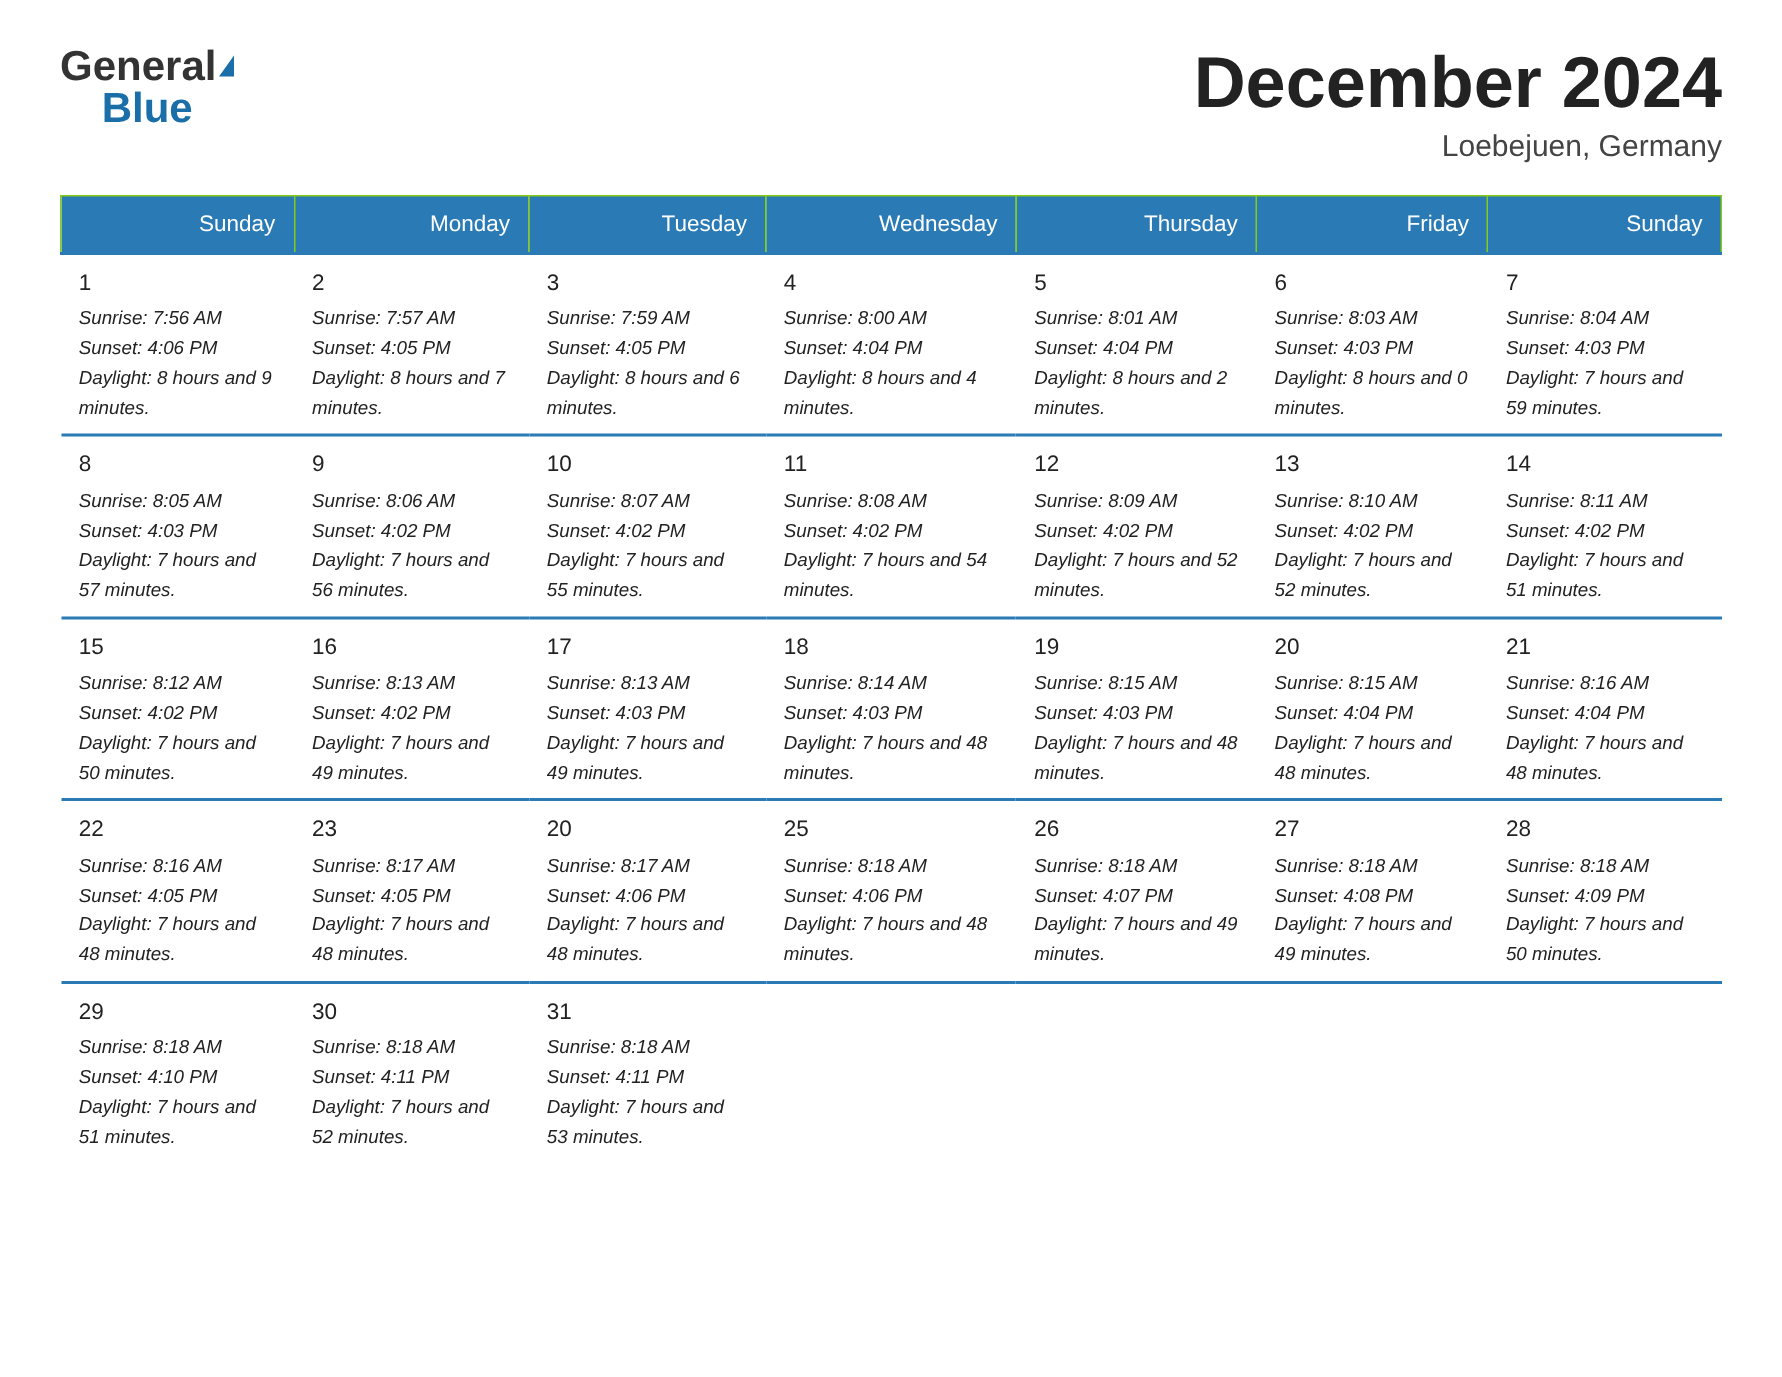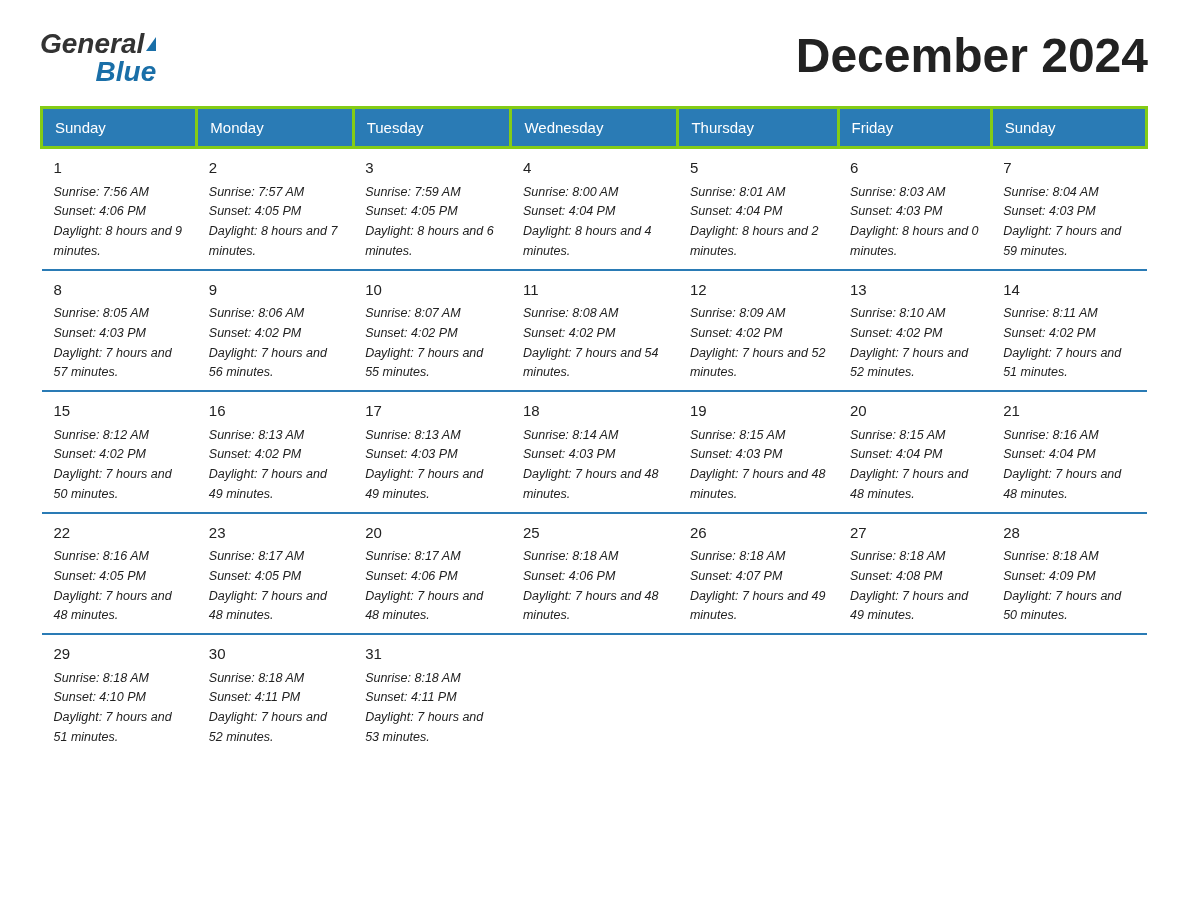--- a/index.html
+++ b/index.html
@@ -12,22 +12,21 @@
     }
     .header {
       display: flex;
       justify-content: space-between;
       align-items: flex-start;
       margin-bottom: 20px;
     }
     .logo {
       display: flex;
       flex-direction: column;
-      align-items: flex-end;
-      font-style: italic;
+      align-items: center;
     }
     .logo-general {
       font-size: 28px;
       font-weight: bold;
       color: #333;
       line-height: 1;
     }
     .logo-blue {
       font-size: 28px;
       font-weight: bold;
@@ -59,24 +58,24 @@
     }
     table {
       width: 100%;
       border-collapse: collapse;
       font-size: 13px;
     }
     thead tr th {
       background-color: #2a7bb5;
       color: #fff;
       padding: 10px 12px;
-      text-align: left;
+      text-align: right;
       font-size: 15px;
       font-weight: normal;
-      border: 3px solid #84cc16;
+      border: 1px solid #84cc16;
     }
     tbody tr {
       border-top: 2px solid #2a7bb5;
     }
     tbody tr td {
       padding: 8px 12px;
       vertical-align: top;
       border: none;
       color: #222;
       line-height: 1.5;
@@ -102,20 +101,21 @@
 <div class="header">
   <div class="logo">
     <div style="display:flex; align-items:center;">
       <span class="logo-general">General</span>
       <span class="logo-triangle"></span>
     </div>
     <span class="logo-blue">Blue</span>
   </div>
   <div class="title-block">
     <div class="main-title">December 2024</div>
+    <div class="subtitle">Loebejuen, Germany</div>
   </div>
 </div>
 
 <table>
   <thead>
     <tr>
     <th>Sunday</th>
         <th>Monday</th>
         <th>Tuesday</th>
         <th>Wednesday</th>

